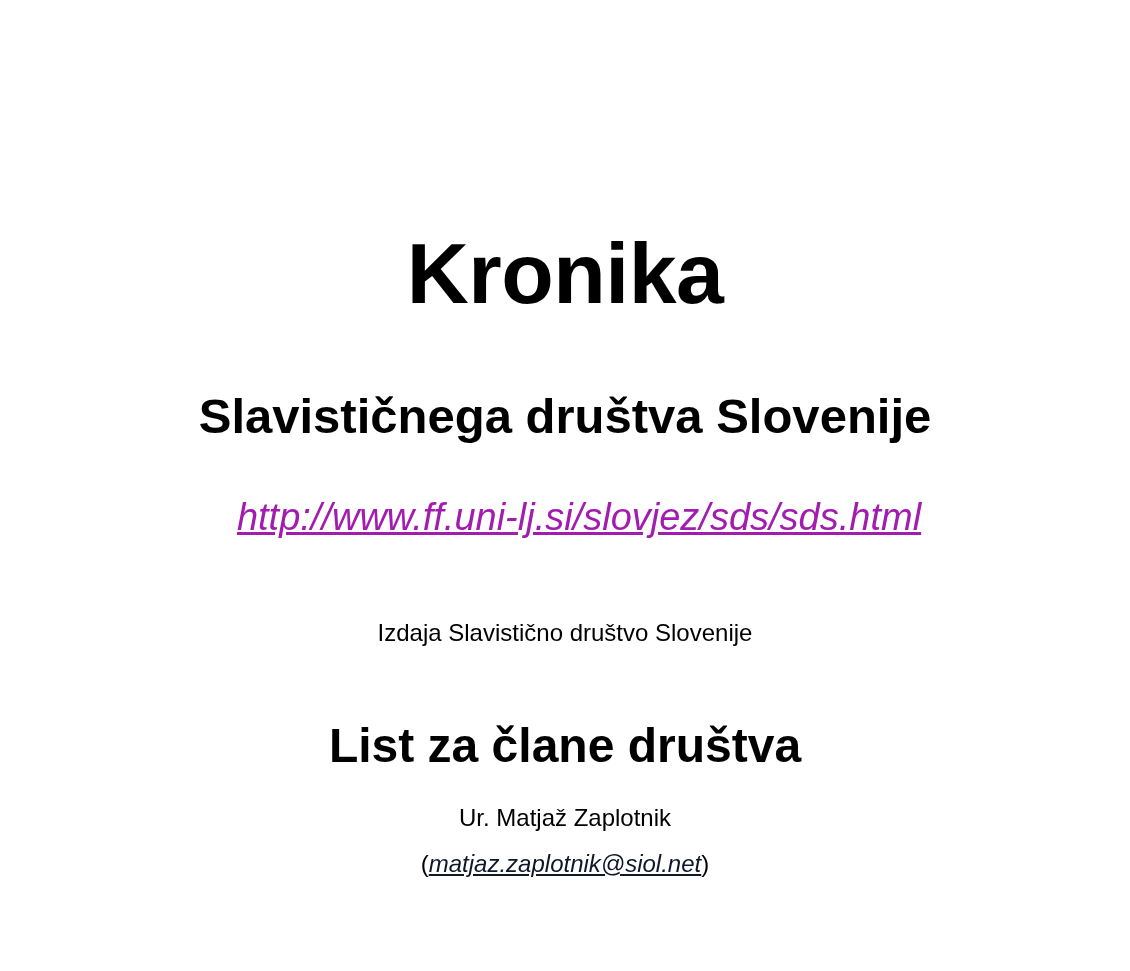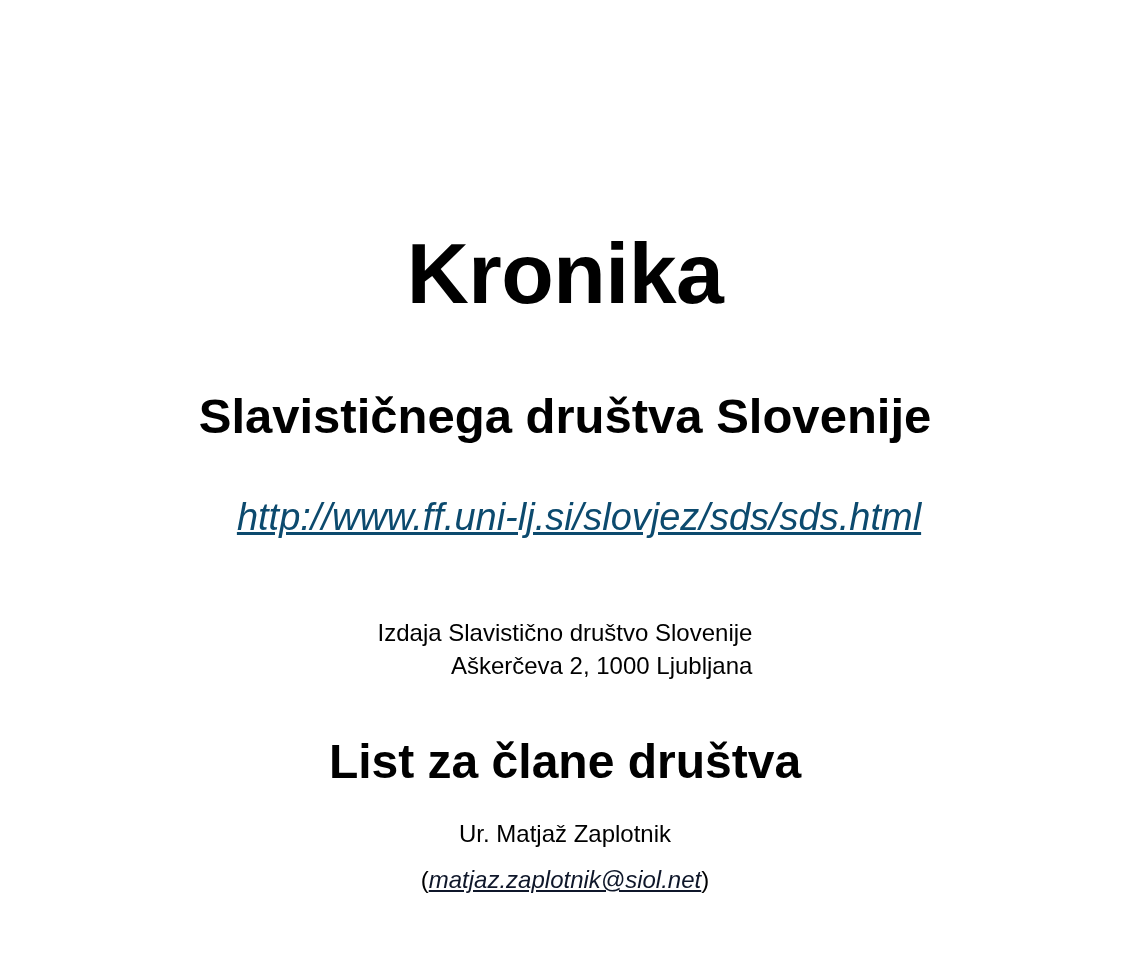--- a/index.html
+++ b/index.html
@@ -35,34 +35,34 @@
     margin-top: 14px;
     font-size: 49px;
     font-weight: bold;
     line-height: 1.1;
     text-align: right;
   }
   .url-link {
     margin-top: 12px;
     font-size: 38px;
     font-style: italic;
-    color: #0c4a6e;
+    color: #a21caf;
     text-decoration: underline;
     text-align: center;
     cursor: pointer;
     margin-left: 28px;
   }
   .publisher {
     margin-top: 78px;
     font-size: 24px;
     line-height: 1.35;
     text-align: right;
   }
   .section-title {
-    margin-top: 52px;
+    margin-top: 68px;
     font-size: 48px;
     font-weight: bold;
     text-align: center;
   }
   .editor {
     margin-top: 31px;
     font-size: 24px;
     text-align: center;
   }
   .email-line {
@@ -87,21 +87,20 @@
 <div class="slide">
 
   <h1 class="title-main">Kronika</h1>
 
   <h2 class="title-sub">Slavističnega društva Slovenije</h2>
 
   <a class="url-link">http://www.ff.uni-lj.si/slovjez/sds/sds.html</a>
 
   <div class="publisher">
     <div>Izdaja Slavistično društvo Slovenije</div>
-    <div>Aškerčeva 2, 1000 Ljubljana</div>
   </div>
 
   <div class="section-title">List za člane društva</div>
 
   <div class="editor">Ur. Matjaž Zaplotnik</div>
 
   <div class="email-line">
     <span class="paren">(</span><a class="email-link">matjaz.zaplotnik@siol.net</a><span class="paren">)</span>
   </div>
 

